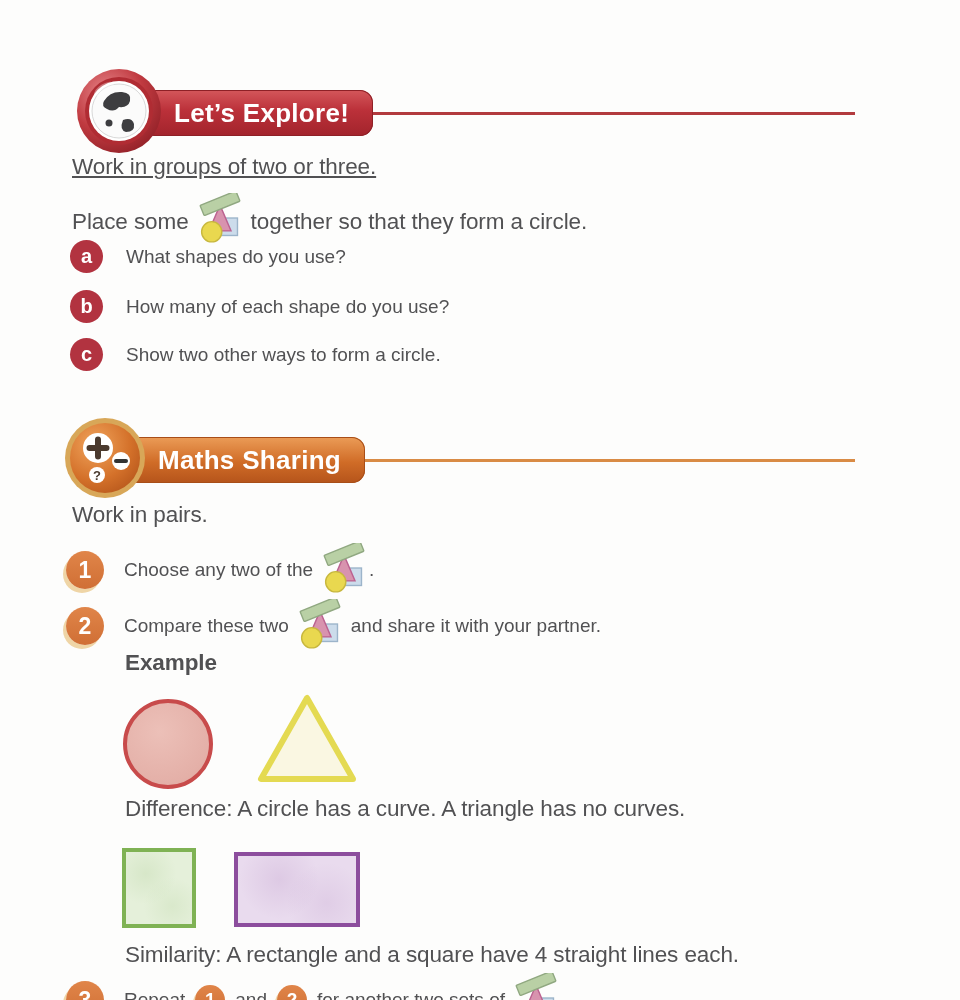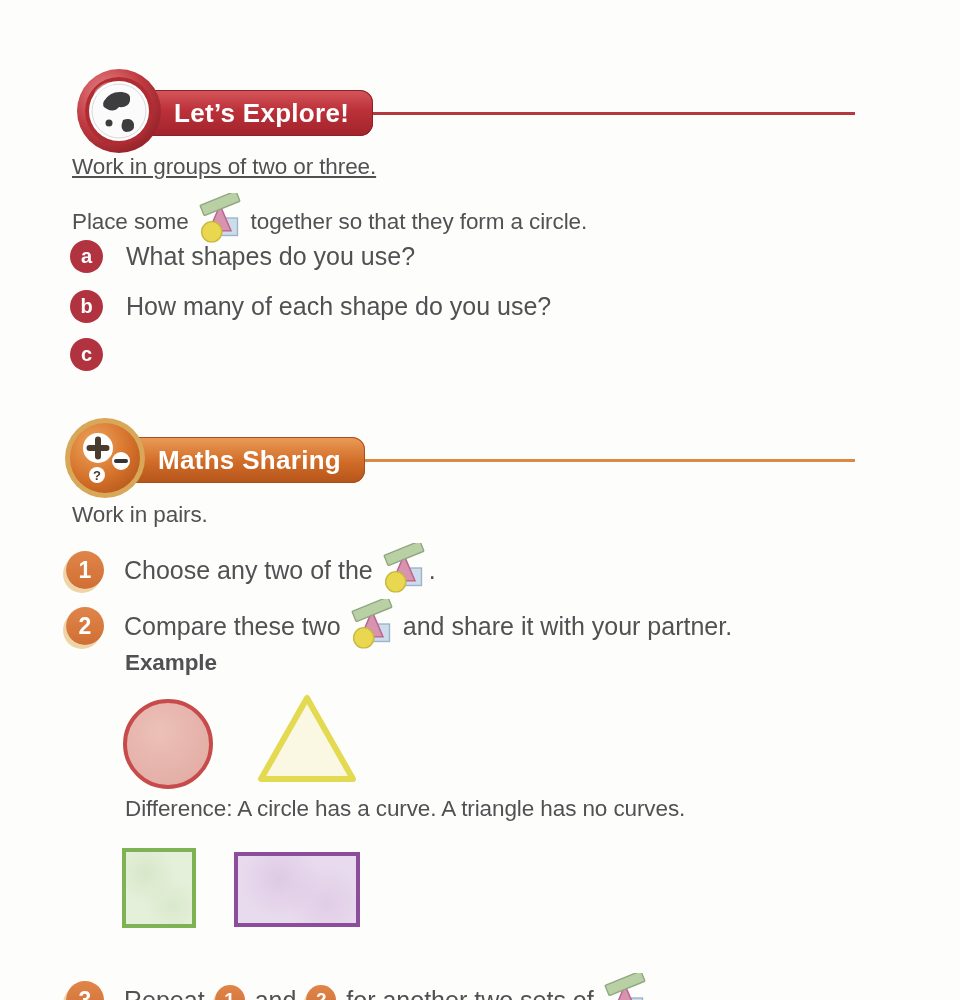--- a/index.html
+++ b/index.html
@@ -54,21 +54,21 @@
     font-size:23px;font-weight:bold;margin-right:20px;
     box-shadow:-3px 4px 0 0 #efd5a6;
   }
   .badge-num-small{
     width:30px;height:30px;font-size:19px;margin:0 10px;
     flex:0 0 auto;border-radius:50%;
     background:linear-gradient(#e08549,#d06f35);color:#fff;
     display:flex;align-items:center;justify-content:center;font-weight:bold;
     box-shadow:-2px 3px 0 0 #efd5a6;
   }
-  .item .txt{font-size:25px;}
+  .item .txt{font-size:19px;}
 
   .inline-icon{flex:0 0 auto;margin:0 8px;}
 
   
   .shapes-row{position:absolute;display:flex;align-items:flex-end;}
   .shape-circle{
     width:82px;height:82px;border-radius:50%;
     border:4px solid #c84b4b;
     background:radial-gradient(circle at 40% 35%, #ecc0b8 0%, #e4b0a8 70%, #dfa79e 100%);
     margin-right:42px;
@@ -148,20 +148,21 @@
   <div class="item" style="top:240px;left:70px;">
     <span class="badge-letter">a</span>
     <span class="txt">What shapes do you use?</span>
   </div>
   <div class="item" style="top:290px;left:70px;">
     <span class="badge-letter">b</span>
     <span class="txt">How many of each shape do you use?</span>
   </div>
   <div class="item" style="top:338px;left:70px;">
     <span class="badge-letter">c</span>
+    <span class="txt">Show two other ways to form a circle.</span>
   </div>
 
   <div class="hdr" style="top:417px;left:64px;width:791px;">
     <span class="hdr-icon">
       <svg width="82" height="82" viewBox="0 0 82 82">
         <circle cx="41" cy="41" r="40" fill="#d8a758"></circle>
         <circle cx="41" cy="41" r="35" fill="url(#gor)"></circle>
         <circle cx="34" cy="31" r="15" fill="#ffffff"></circle>
         <path d="M34 22.5 v17 M25.5 31 h17" stroke="#4b3a2e" stroke-width="6" stroke-linecap="round"></path>
         <circle cx="57" cy="44" r="9" fill="#ffffff"></circle>
@@ -219,20 +220,21 @@
     </span>
   </div>
 
   <div class="ptext" style="top:794px;left:125px;">Difference: A circle has a curve. A triangle has no curves.</div>
 
   <div class="shapes-row" style="top:848px;left:122px;align-items:flex-start;">
     <span class="shape-square"></span>
     <span class="shape-rect"></span>
   </div>
 
+  <div class="ptext" style="top:940px;left:125px;">Similarity: A rectangle and a square have 4 straight lines each.</div>
 
   <div class="item" style="top:974px;left:66px;height:52px;">
     <span class="badge-num">3</span>
     <span class="txt">Repeat</span>
     <span class="badge-num-small">1</span>
     <span class="txt">and</span>
     <span class="badge-num-small">2</span>
     <span class="txt">for another two sets of</span>
     <span class="inline-icon">
       <svg width="46" height="50" viewBox="0 0 50 54">

